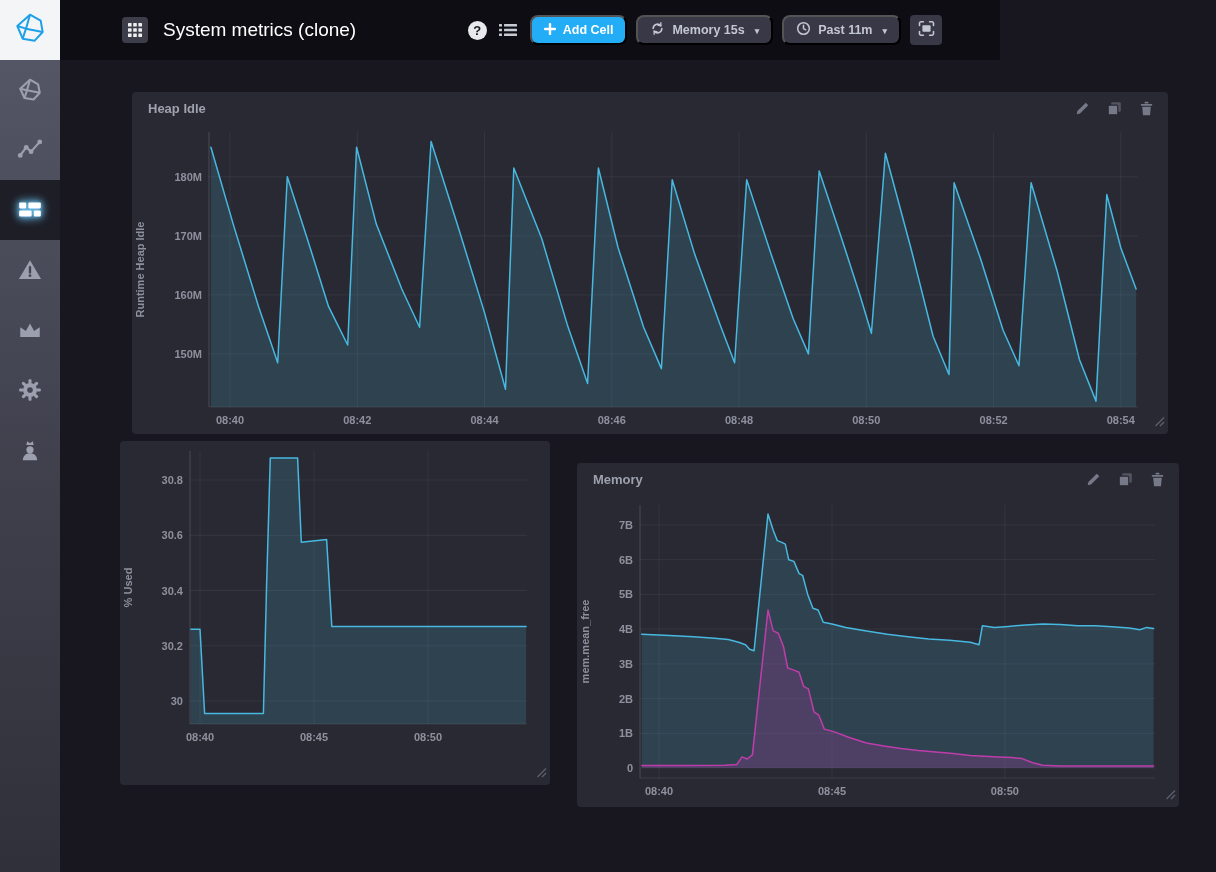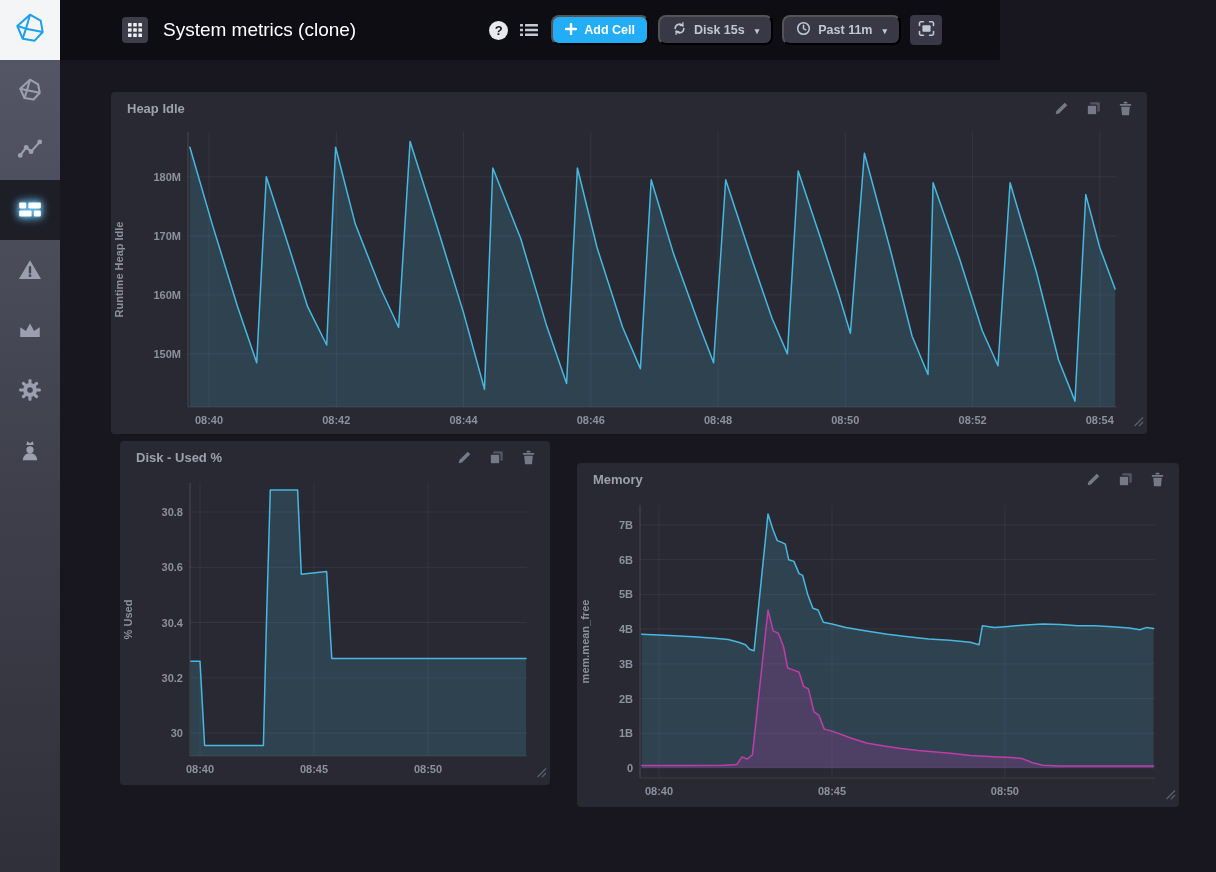--- a/index.html
+++ b/index.html
@@ -29,21 +29,21 @@
   .help-badge{width:19px;height:19px;border-radius:50%;background:#e8e9ed;color:#17171f;font-size:13px;font-weight:700;display:flex;align-items:center;justify-content:center;cursor:pointer;margin-right:3px;}
   .legend-ico{color:#c6cad3;display:flex;align-items:center;cursor:pointer;margin-right:4px;}
   .btn{height:30px;border-radius:8px;background:#383846;color:#c3c7d1;font-size:12.5px;font-weight:700;display:flex;align-items:center;gap:7px;padding:0 12px;cursor:pointer;white-space:nowrap;}
   .btn.primary{background:#22adf6;color:#fff;}
   .btn .caret{font-size:9px;margin-left:3px;position:relative;top:1px;}
   .icon-btn{width:32px;height:30px;border-radius:4px;background:#383846;color:#c3c7d1;display:flex;align-items:center;justify-content:center;cursor:pointer;}
 
   
   .content{position:relative;flex:1;background:#18171f;}
   .panel{position:absolute;background:#292933;border-radius:4px;}
-  #panel-heap{left:51px;top:32px;width:1036px;height:342px;}
+  #panel-heap{left:72px;top:32px;width:1036px;height:342px;}
   #panel-disk{left:60px;top:381px;width:430px;height:344px;}
   #panel-mem{left:495px;top:403px;width:602px;height:344px;margin-left:22px;}
   .panel-header{height:32px;display:flex;align-items:center;padding:0 14px 0 16px;}
   .panel-title{font-size:13px;font-weight:700;color:#9da1ad;cursor:pointer;white-space:nowrap;}
   .panel-actions{margin-left:auto;display:flex;align-items:center;gap:17px;color:#757988;}
   .panel-actions .pa{cursor:pointer;display:flex;}
   .panel-body{position:relative;}
   .resize-handle{position:absolute;right:3px;bottom:3px;cursor:nwse-resize;}
   svg text.tick{font-family:"Liberation Sans",sans-serif;font-size:11px;font-weight:600;fill:#8d909d;}
   svg text.axlabel{font-family:"Liberation Sans",sans-serif;font-size:11px;font-weight:600;fill:#8d909d;}
@@ -188,21 +188,21 @@
 
         <button class="btn">
           <span>
             <svg width="15" height="15" viewBox="0 0 16 16" fill="none" stroke="currentColor" stroke-width="1.7" stroke-linecap="round">
               <path d="M3.4 8a4.6 4.6 0 0 1 8-3.1"></path>
               <path d="M12.6 8a4.6 4.6 0 0 1-8 3.1"></path>
               <path d="M11.6 1.8 L11.6 5 L8.6 4.7" stroke-width="1.4"></path>
               <path d="M4.4 14.2 L4.4 11 L7.4 11.3" stroke-width="1.4"></path>
             </svg>
           </span>
-          <span>Disk 15s</span>
+          <span>Memory 15s</span>
           <span class="caret">▾</span>
         </button>
 
         <button class="btn">
           <span>
             <svg width="15" height="15" viewBox="0 0 16 16" fill="none" stroke="currentColor" stroke-width="1.6" stroke-linecap="round">
               <circle cx="8" cy="8" r="6.2"></circle>
               <path d="M8 4.6 V8 L10.4 9.4"></path>
             </svg>
           </span>
@@ -281,43 +281,20 @@
             </svg>
         </div>
         <span class="resize-handle">
           <svg width="11" height="11" viewBox="0 0 11 11">
               <path d="M1.5 10 L10 1.5 M6 10 L10 6" stroke="#5b5e6b" stroke-width="1.4" fill="none"></path>
             </svg>
         </span>
       </div>
 
       <div class="panel" id="panel-disk">
-        <div class="panel-header">
-          <span class="panel-title">Disk - Used %</span>
-          <span class="panel-actions">
-            <span class="pa">
-                <svg width="15" height="15" viewBox="0 0 15 15" fill="currentColor">
-                  <path d="M10.7 1.7 l2.6 2.6 -8.3 8.3 -3.3 0.7 0.7-3.3 Z"></path>
-                </svg>
-              </span>
-            <span class="pa">
-                <svg width="15" height="15" viewBox="0 0 15 15">
-                  <rect x="4.2" y="1.2" width="9.6" height="9.6" rx="1.2" fill="currentColor" opacity="0.55"></rect>
-                  <rect x="1.2" y="4.2" width="9.6" height="9.6" rx="1.2" fill="currentColor" stroke="#292933" stroke-width="1.2"></rect>
-                </svg>
-              </span>
-            <span class="pa">
-                <svg width="15" height="15" viewBox="0 0 15 15" fill="currentColor">
-                  <rect x="5.6" y="0.8" width="3.8" height="1.8" rx="0.5"></rect>
-                  <rect x="1.8" y="2.9" width="11.4" height="1.8" rx="0.6"></rect>
-                  <path d="M3.2 5.8 h8.6 l-0.8 8.4 h-7 Z"></path>
-                </svg>
-              </span>
-          </span>
-        </div>
         <div class="panel-body">
           <svg id="chart-1" width="430" height="312">
               <line x1="80.0" y1="10" x2="80.0" y2="283" stroke="rgba(255,255,255,0.06)"></line>
               <line x1="194.0" y1="10" x2="194.0" y2="283" stroke="rgba(255,255,255,0.06)"></line>
               <line x1="308.0" y1="10" x2="308.0" y2="283" stroke="rgba(255,255,255,0.06)"></line>
               <line x1="70" y1="260.1" x2="407" y2="260.1" stroke="rgba(255,255,255,0.06)"></line>
               <line x1="70" y1="204.8" x2="407" y2="204.8" stroke="rgba(255,255,255,0.06)"></line>
               <line x1="70" y1="149.5" x2="407" y2="149.5" stroke="rgba(255,255,255,0.06)"></line>
               <line x1="70" y1="94.3" x2="407" y2="94.3" stroke="rgba(255,255,255,0.06)"></line>
               <line x1="70" y1="39.0" x2="407" y2="39.0" stroke="rgba(255,255,255,0.06)"></line>

